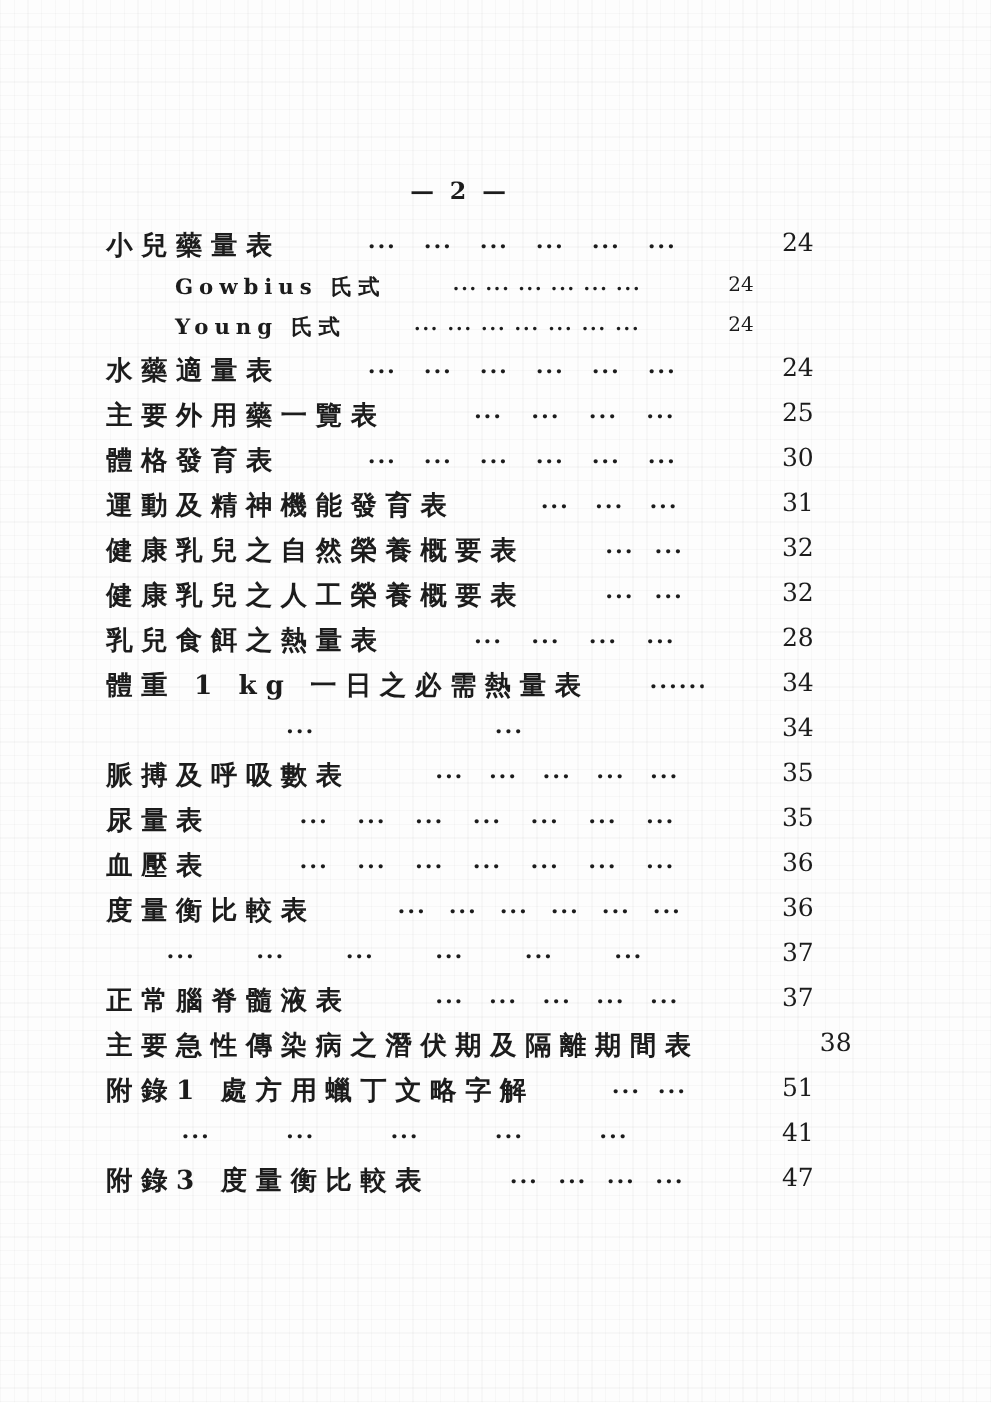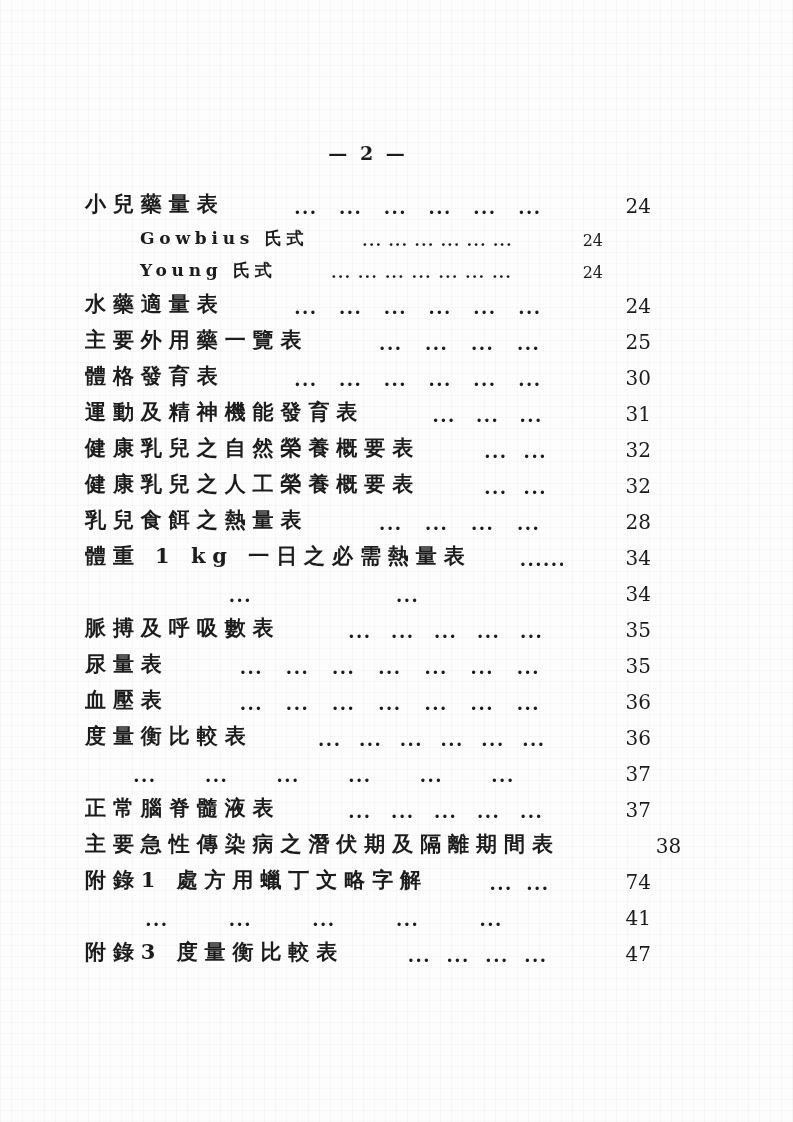--- a/index.html
+++ b/index.html
@@ -28,21 +28,21 @@
   .folio {
     text-align: center;
     font-size: 19px;
     font-weight: bold;
     letter-spacing: 3px;
     margin-bottom: 18px;
   }
   .toc-list { }
   .row {
     display: flex;
-    align-items: flex-end;
+    align-items: flex-start;
     height: 36px;
     gap: 48px;
   }
   .row .title {
     font-size: 21px;
     font-weight: bold;
     letter-spacing: 0.33em;
     white-space: nowrap;
   }
   .row .dots {
@@ -280,21 +280,21 @@
           <span class="title">主要急性傳染病之潛伏期及隔離期間表</span>
           <span class="dots"></span>
           <span class="pagenum">38</span>
         </div>
         <div class="row">
           <span class="title">附錄1 處方用蠟丁文略字解</span>
           <span class="dots">
             <span>...</span>
             <span>...</span>
           </span>
-          <span class="pagenum">74</span>
+          <span class="pagenum">51</span>
         </div>
         <div class="row">
           <span class="dots">
             <span>...</span>
             <span>...</span>
             <span>...</span>
             <span>...</span>
             <span>...</span>
           </span>
           <span class="pagenum">41</span>

